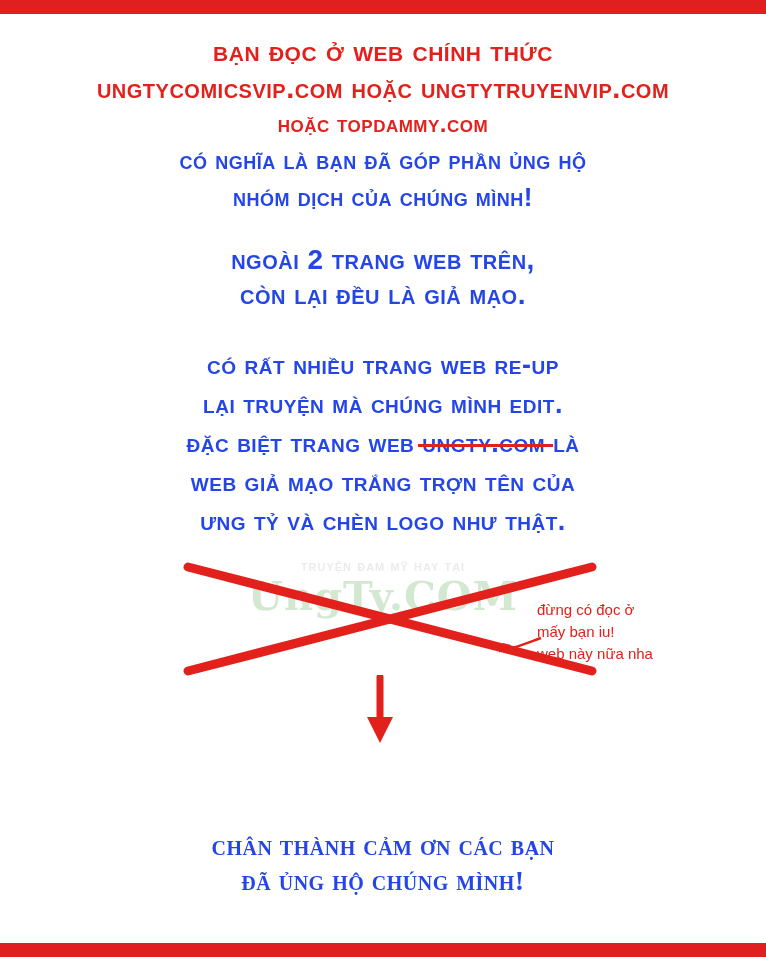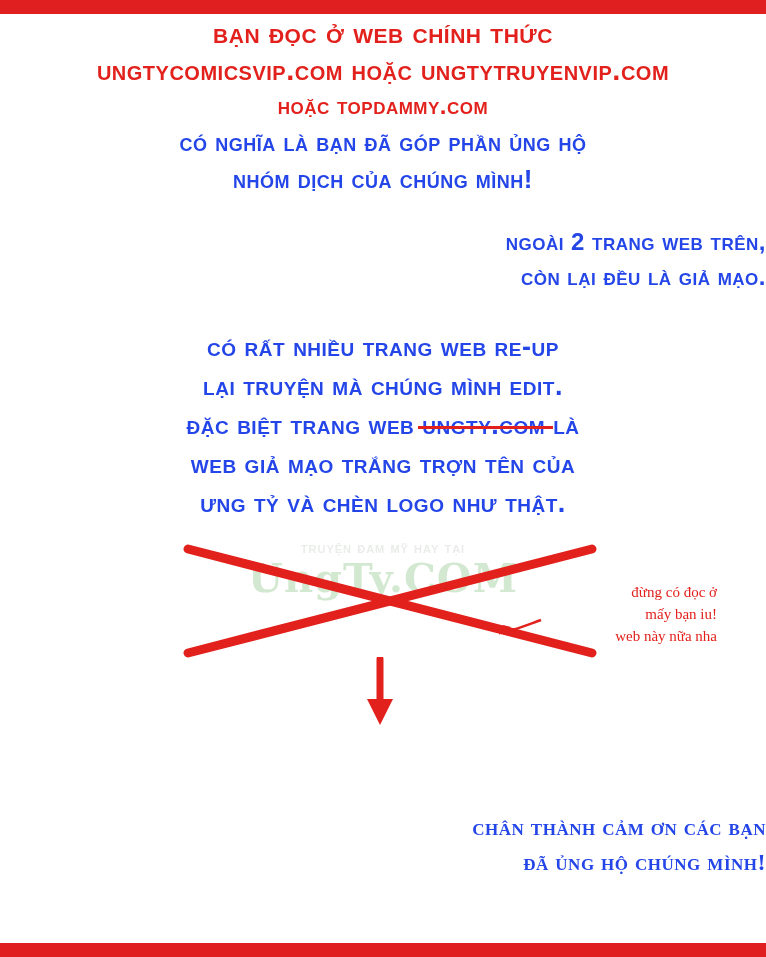--- a/index.html
+++ b/index.html
@@ -57,20 +57,21 @@
   
   .hdr {
     color: #e2211c;
     font-weight: bold;
     font-variant: small-caps;
     text-transform: lowercase;
   }
   .hdr-1 {
     font-size: 30px;
     line-height: 38px;
+    margin-top: 18px;
   }
   .hdr-2 {
     font-size: 29px;
     line-height: 36px;
   }
   .hdr-3 {
     font-size: 24px;
     line-height: 36px;
   }
 
@@ -82,23 +83,22 @@
     text-transform: lowercase;
   }
   .blu-big {
     font-size: 26px;
     line-height: 37px;
   }
   .sect-2 {
     margin-top: 26px;
   }
   .blu-med {
-    font-size: 24px;
+    font-size: 28px;
     line-height: 35px;
-    text-align: right;
   }
   .sect-3 {
     margin-top: 34px;
   }
   .blu-med3 {
     font-size: 27px;
     line-height: 39px;
   }
   .strike {
     position: relative;
@@ -155,22 +155,22 @@
     pointer-events: none;
   }
   .note {
     position: absolute;
     left: 537px;
     top: 42px;
     width: 180px;
     color: #e2211c;
     font-size: 15px;
     line-height: 22px;
-    text-align: right;
-    font-family: Liberation Serif, serif;
+    text-align: left;
+    font-family: Liberation Sans, sans-serif;
   }
   .note span { display: block; }
   .arrow-down {
     position: absolute;
     left: 350px;
     top: 118px;
     width: 60px;
     height: 70px;
   }
   .logo-pha-ke {

